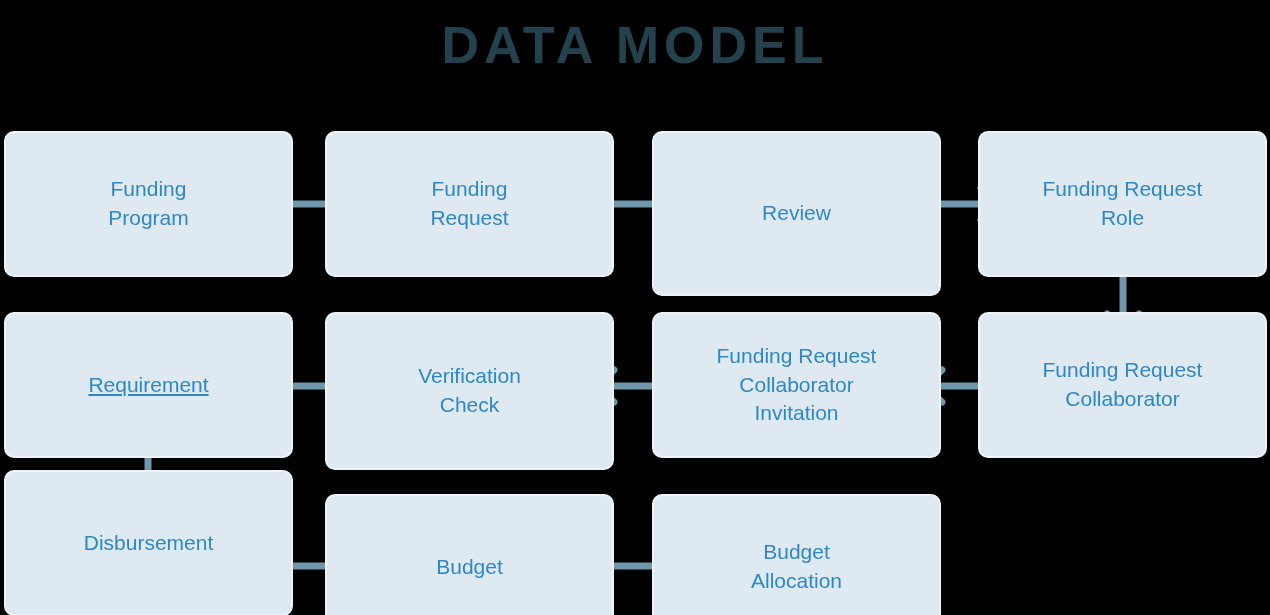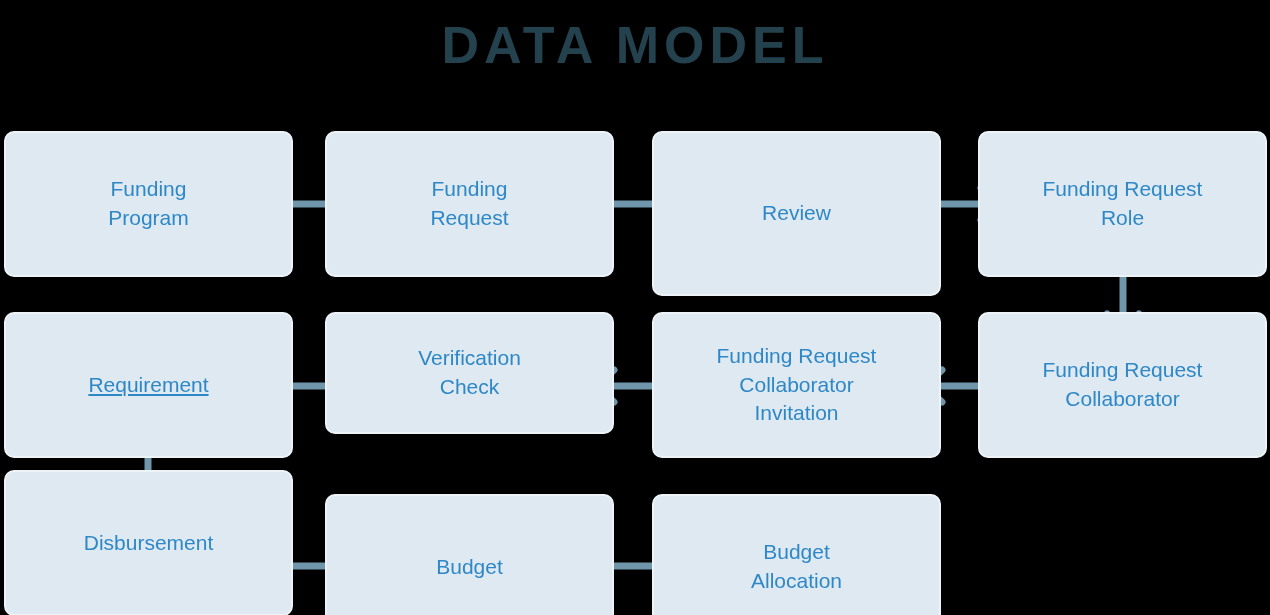--- a/index.html
+++ b/index.html
@@ -83,21 +83,21 @@
     </svg>
   <div id="node-layer">
       <div class="node" style="left: 4px; top: 105px; width: 289px; height: 146px;"><span>Funding
 Program</span></div>
       <div class="node" style="left: 325px; top: 105px; width: 289px; height: 146px;"><span>Funding
 Request</span></div>
       <div class="node" style="left: 652px; top: 105px; width: 289px; height: 165px;"><span>Review</span></div>
       <div class="node" style="left: 978px; top: 105px; width: 289px; height: 146px;"><span>Funding Request
 Role</span></div>
       <div class="node" style="left: 4px; top: 286px; width: 289px; height: 146px; text-decoration: underline;"><span>Requirement</span></div>
-      <div class="node" style="left: 325px; top: 286px; width: 289px; height: 122px;"><span>Verification
+      <div class="node" style="left: 325px; top: 286px; width: 289px; height: 158px;"><span>Verification
 Check</span></div>
       <div class="node" style="left: 652px; top: 286px; width: 289px; height: 146px;"><span>Funding Request
 Collaborator
 Invitation</span></div>
       <div class="node" style="left: 978px; top: 286px; width: 289px; height: 146px;"><span>Funding Request
 Collaborator</span></div>
       <div class="node" style="left: 4px; top: 444px; width: 289px; height: 146px;"><span>Disbursement</span></div>
       <div class="node" style="left: 325px; top: 468px; width: 289px; height: 146px;"><span>Budget</span></div>
       <div class="node" style="left: 652px; top: 468px; width: 289px; height: 146px;"><span>Budget
 Allocation</span></div>

